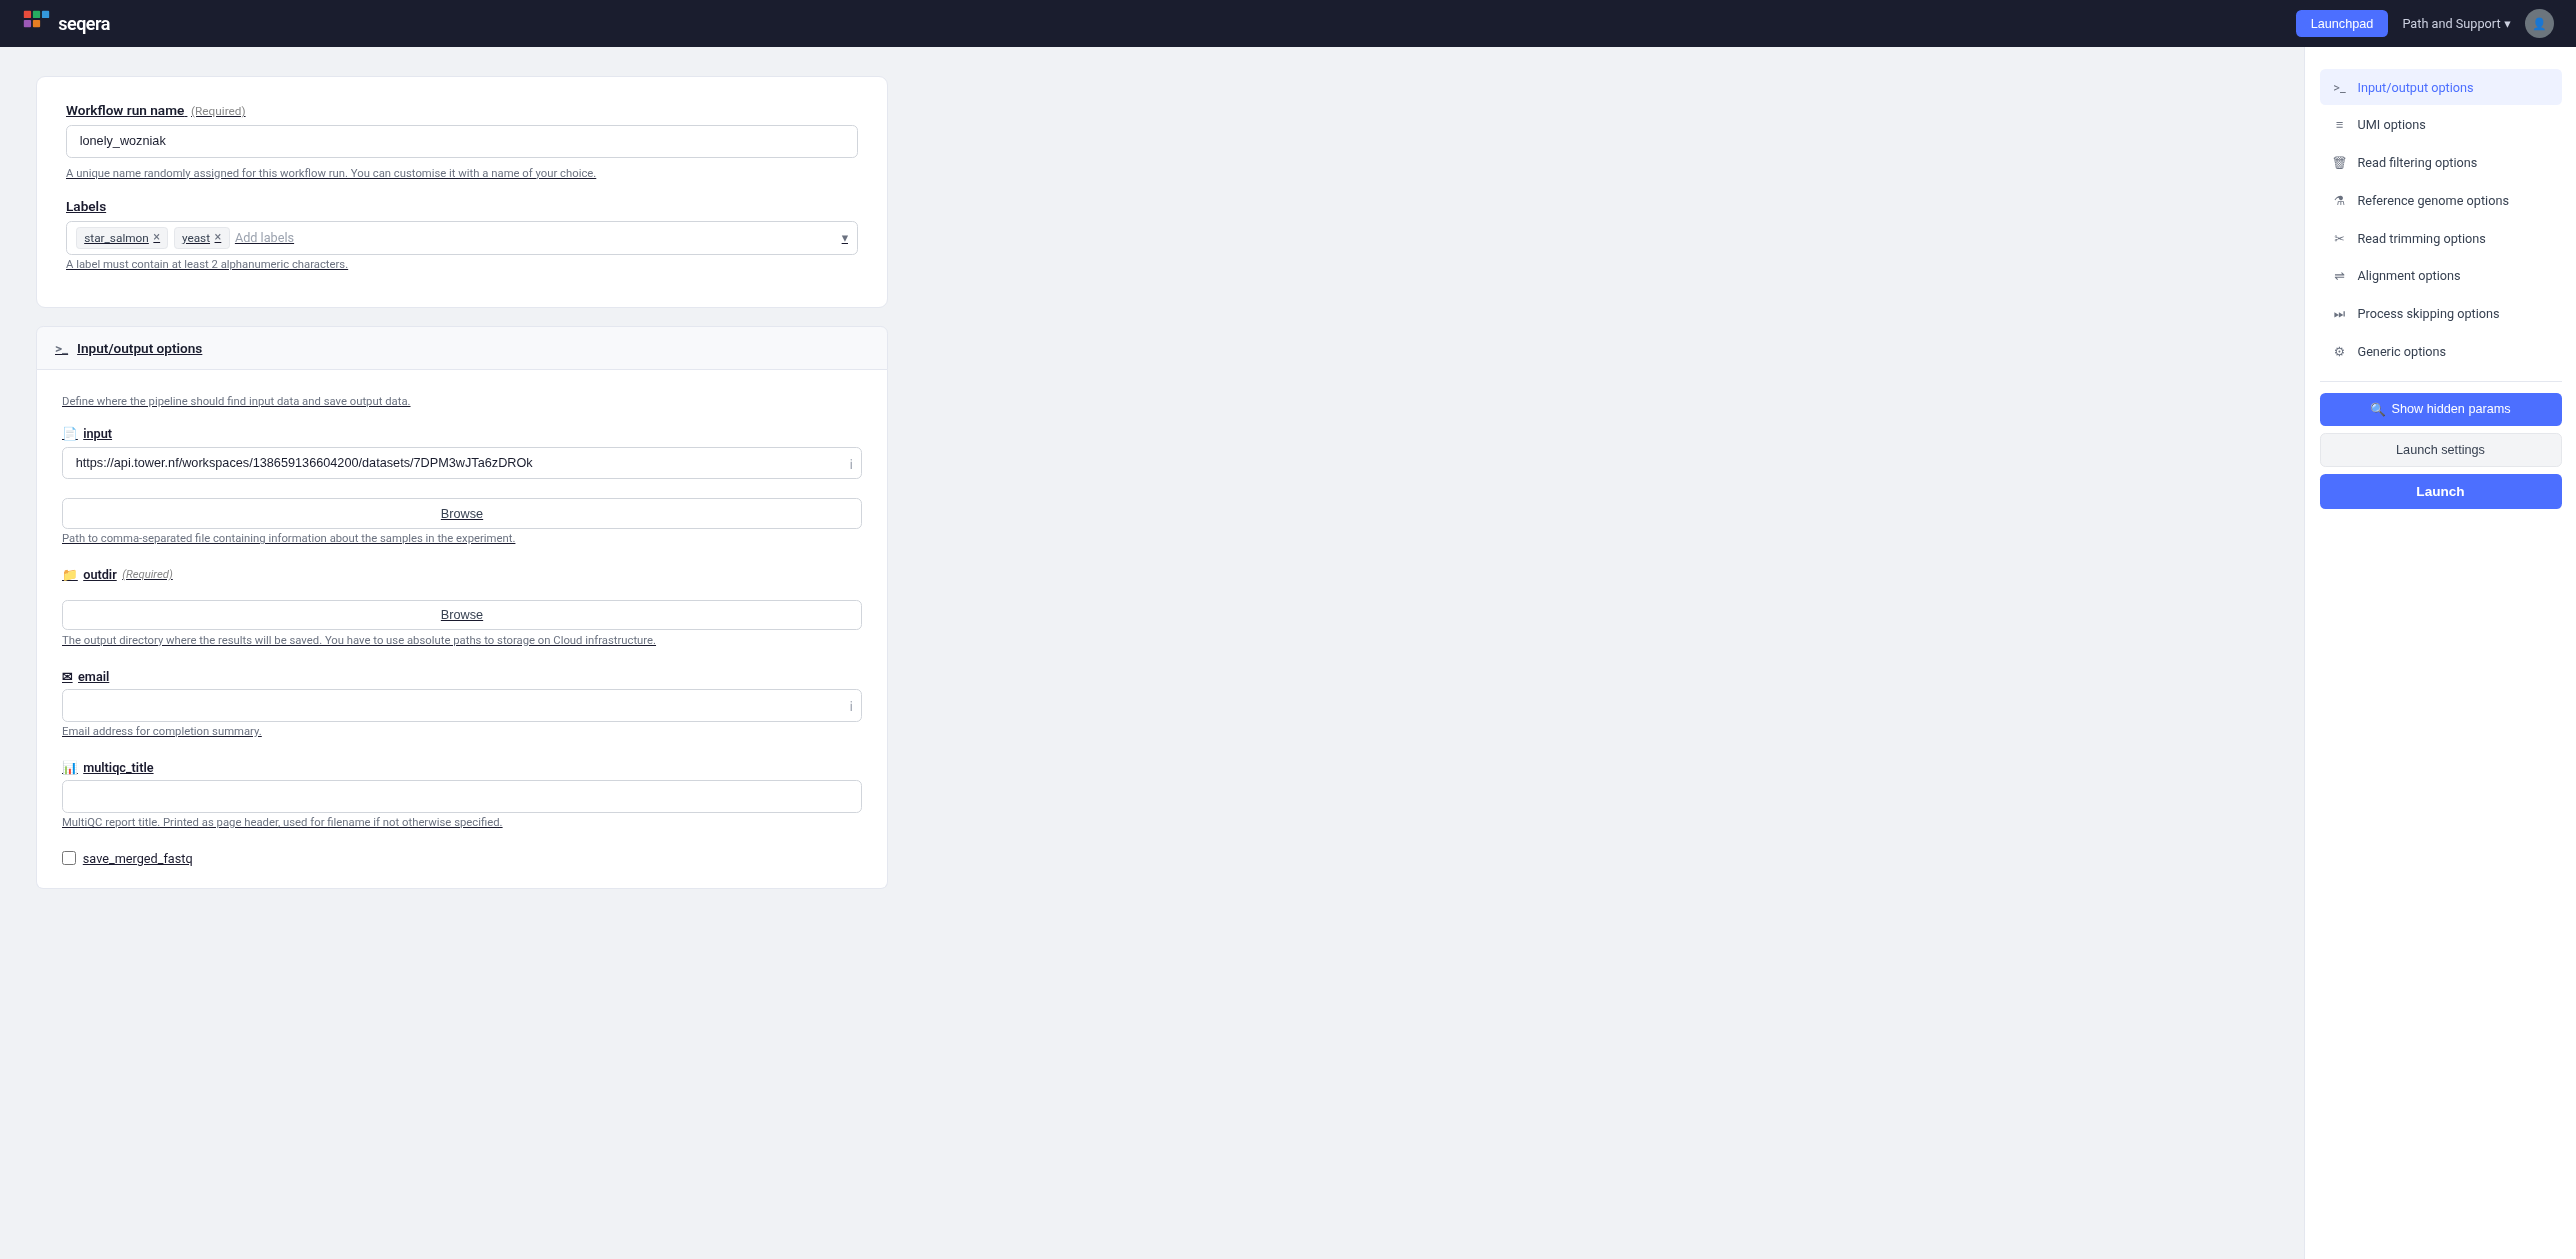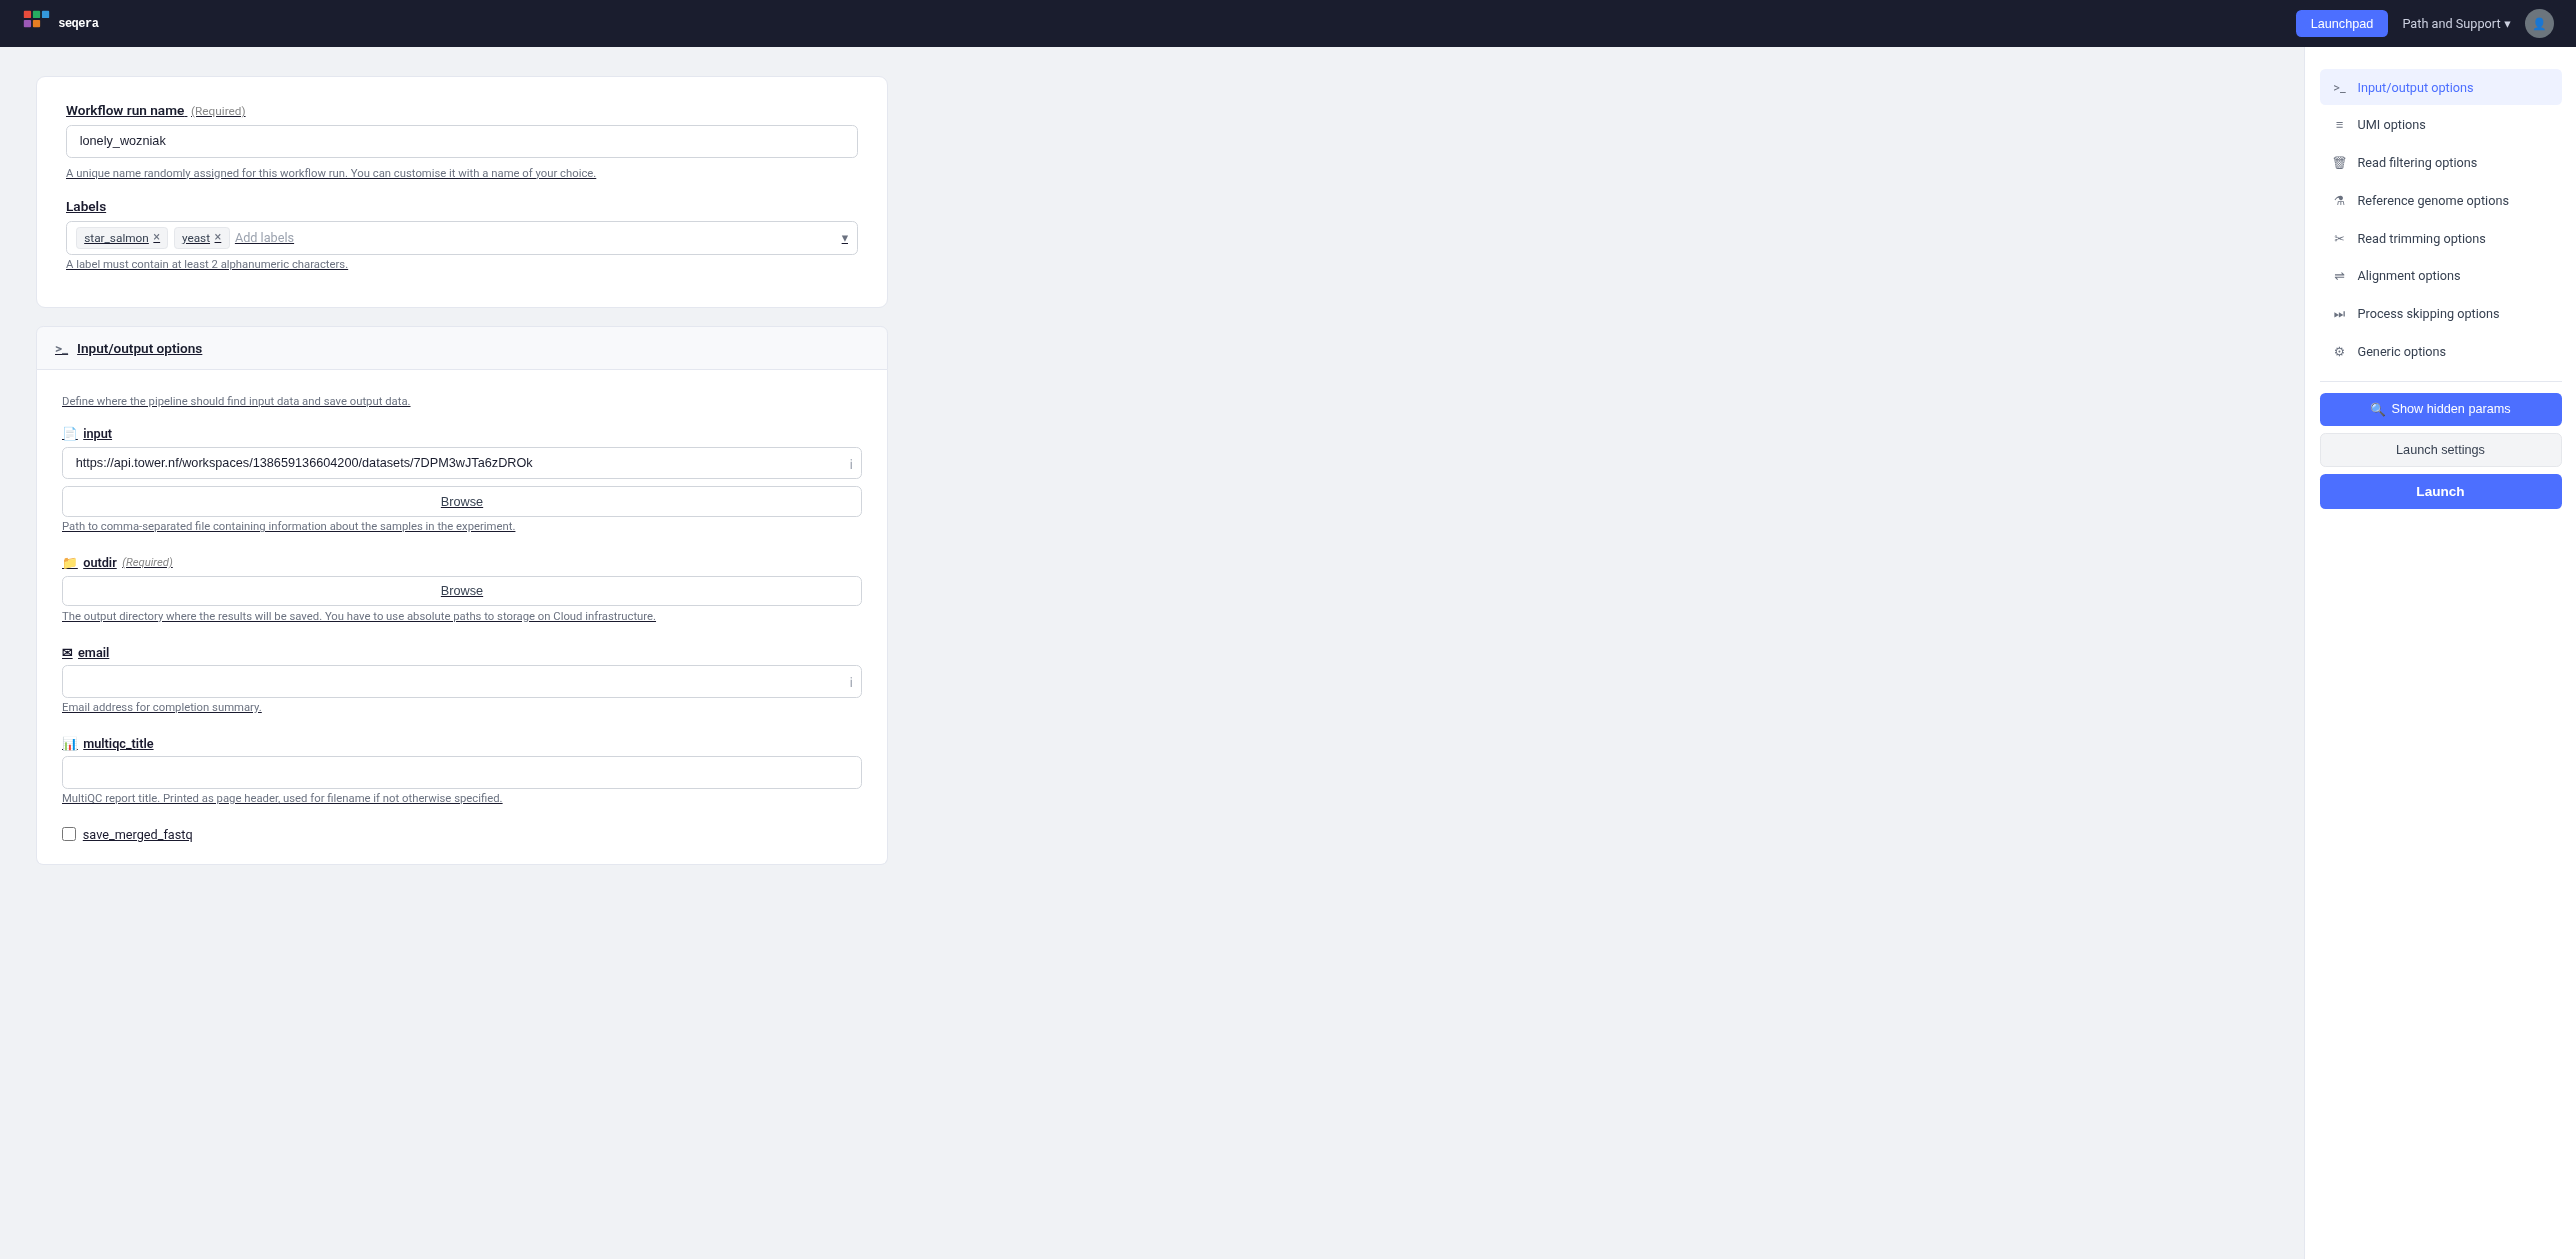--- a/index.html
+++ b/index.html
@@ -21,24 +21,23 @@
       display: flex;
       align-items: center;
       gap: 7.2px;
     }
     .logo-icon {
       width: 29px;
       height: 29px;
     }
     .logo-text {
       color: #fff;
-      font-size: 12px;
+      font-size: 18px;
       font-weight: 600;
       letter-spacing: -0.5px;
-      font-family: Liberation Mono, monospace;
     }
     .topnav-right {
       display: flex;
       align-items: center;
       gap: 14.5px;
     }
     .btn-launchpad {
       background: #4c6fff;
       color: #fff;
       border: none;
@@ -231,20 +230,21 @@
     }
     .btn-browse {
       background: #fff;
       border: 0.9px solid #d1d5db;
       color: #374151;
       padding: 7.2px 16.3px;
       border-radius: 5.4px;
       font-size: 12.7px;
       cursor: pointer;
       white-space: nowrap;
+      margin-top: 12px;
     }
 
     .checkbox-row {
       display: flex;
       align-items: flex-start;
       gap: 7.2px;
       margin-top: 19px;
     }
     .checkbox-row input[type="checkbox"] {
       width: 13.6px;

